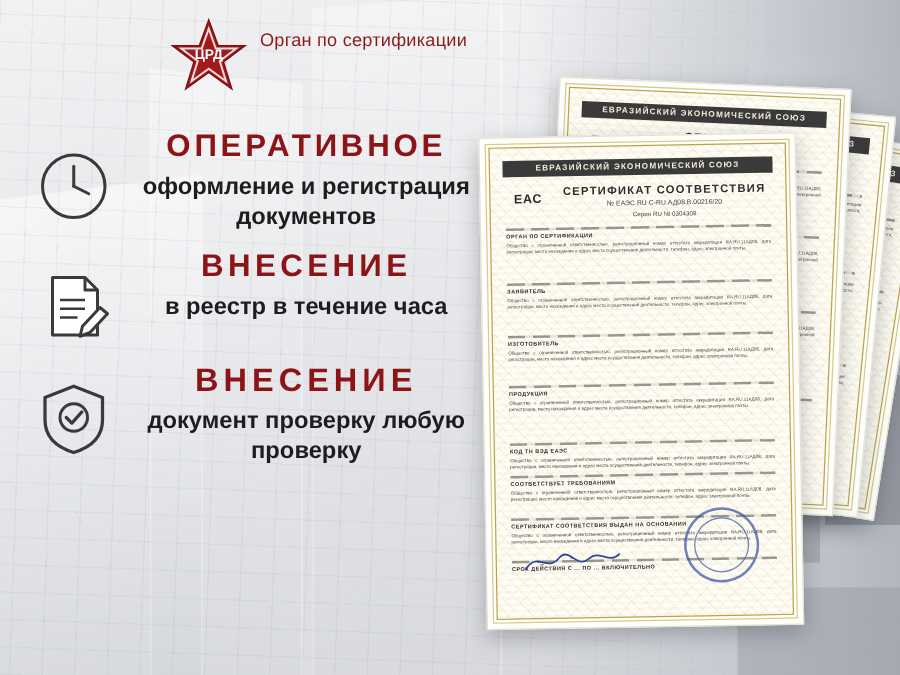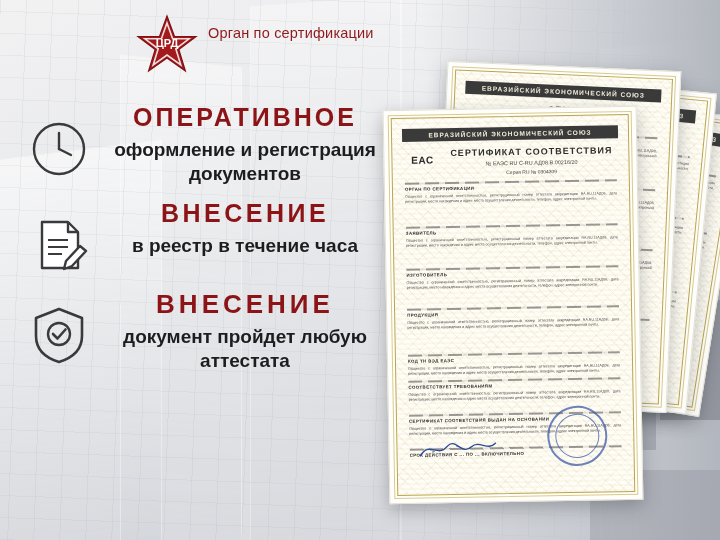--- a/index.html
+++ b/index.html
@@ -365,21 +365,21 @@
     <div class="feature f3">
       <div class="feature-icon">
         <svg width="62" height="62" viewBox="0 0 62 62">
           <path d="M31 5 L54 14 v18 c0 14 -10 22 -23 26 C18 54 8 46 8 32 V14 z" fill="none" stroke="#3a3a3c" stroke-width="2.6" stroke-linejoin="round"></path>
           <circle cx="31" cy="30" r="11" fill="none" stroke="#3a3a3c" stroke-width="2.4"></circle>
           <path d="M25 30 l4.5 4.5 l8 -9" fill="none" stroke="#3a3a3c" stroke-width="2.6" stroke-linecap="round" stroke-linejoin="round"></path>
         </svg>
       </div>
       <div class="feature-body">
         <div class="feature-head">ВНЕСЕНИЕ</div>
-        <div class="feature-text">документ пройдет любую аттестата</div>
+        <div class="feature-text">документ проверку любую проверку</div>
       </div>
     </div>
 
   </div>
 
   <div class="certs">
 
     <div class="cert cert-back3">
       <div class="cert-inner">
         <div class="cert-guilloche"></div>

